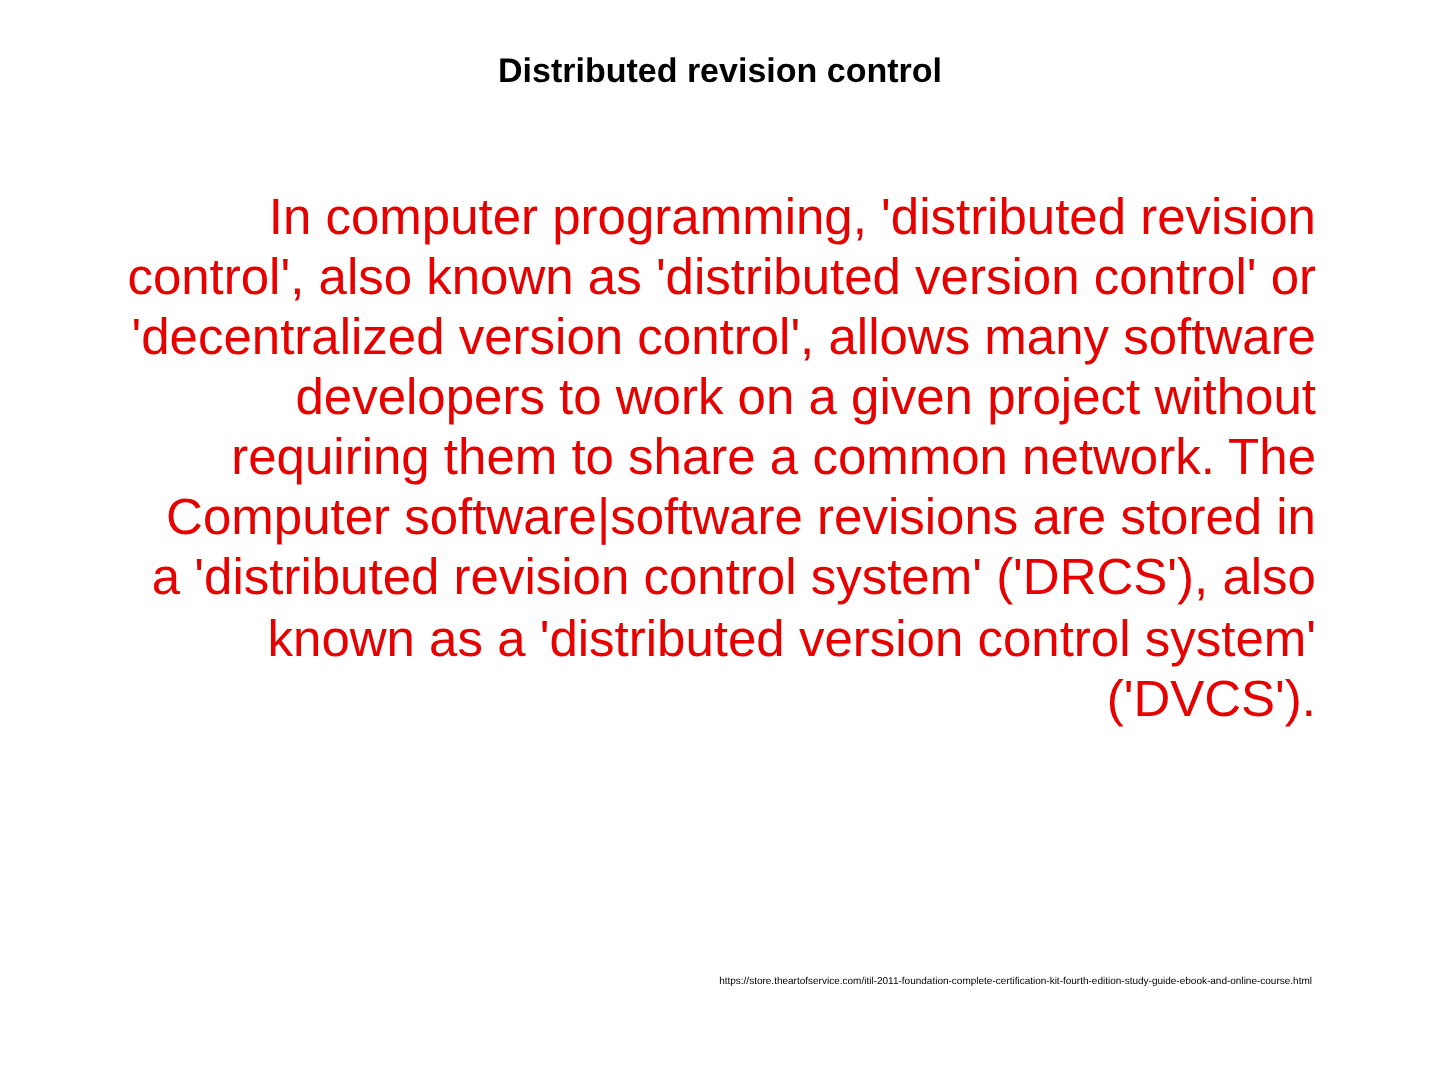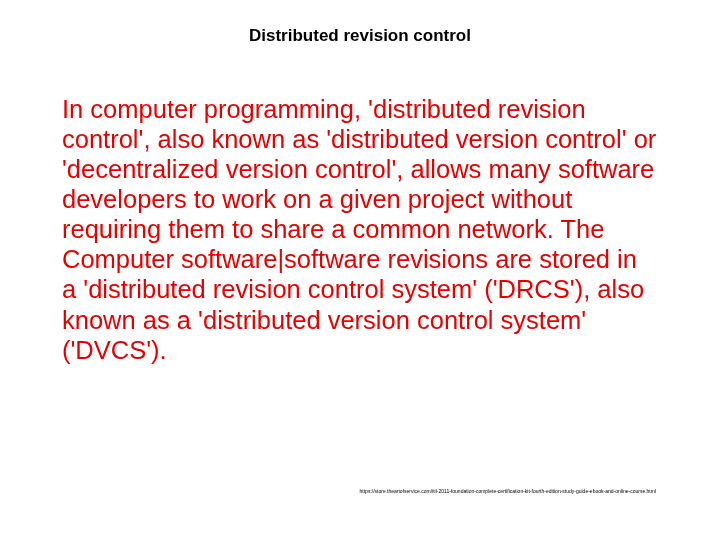--- a/index.html
+++ b/index.html
@@ -26,21 +26,21 @@
     text-align: center;
     font-size: 17px;
     font-weight: bold;
     color: #000000;
   }
   .body-text {
     position: absolute;
     top: 94px;
     left: 62px;
     width: 596px;
-    text-align: left;
+    text-align: right;
     font-size: 25.5px;
     line-height: 1.18;
     color: #e60000;
     font-weight: normal;
   }
   .footer-link {
     position: absolute;
     bottom: 46px;
     right: 64px;
     left: 64px;

